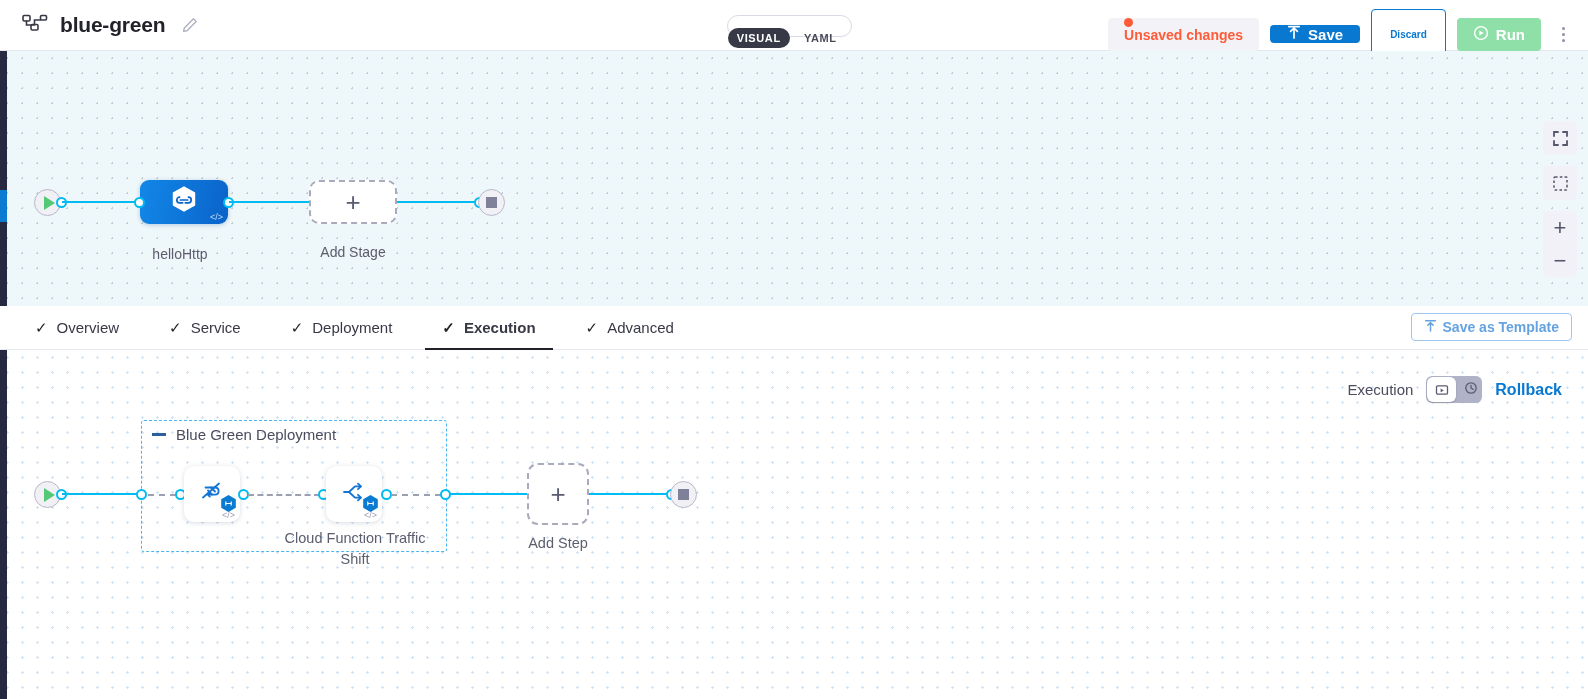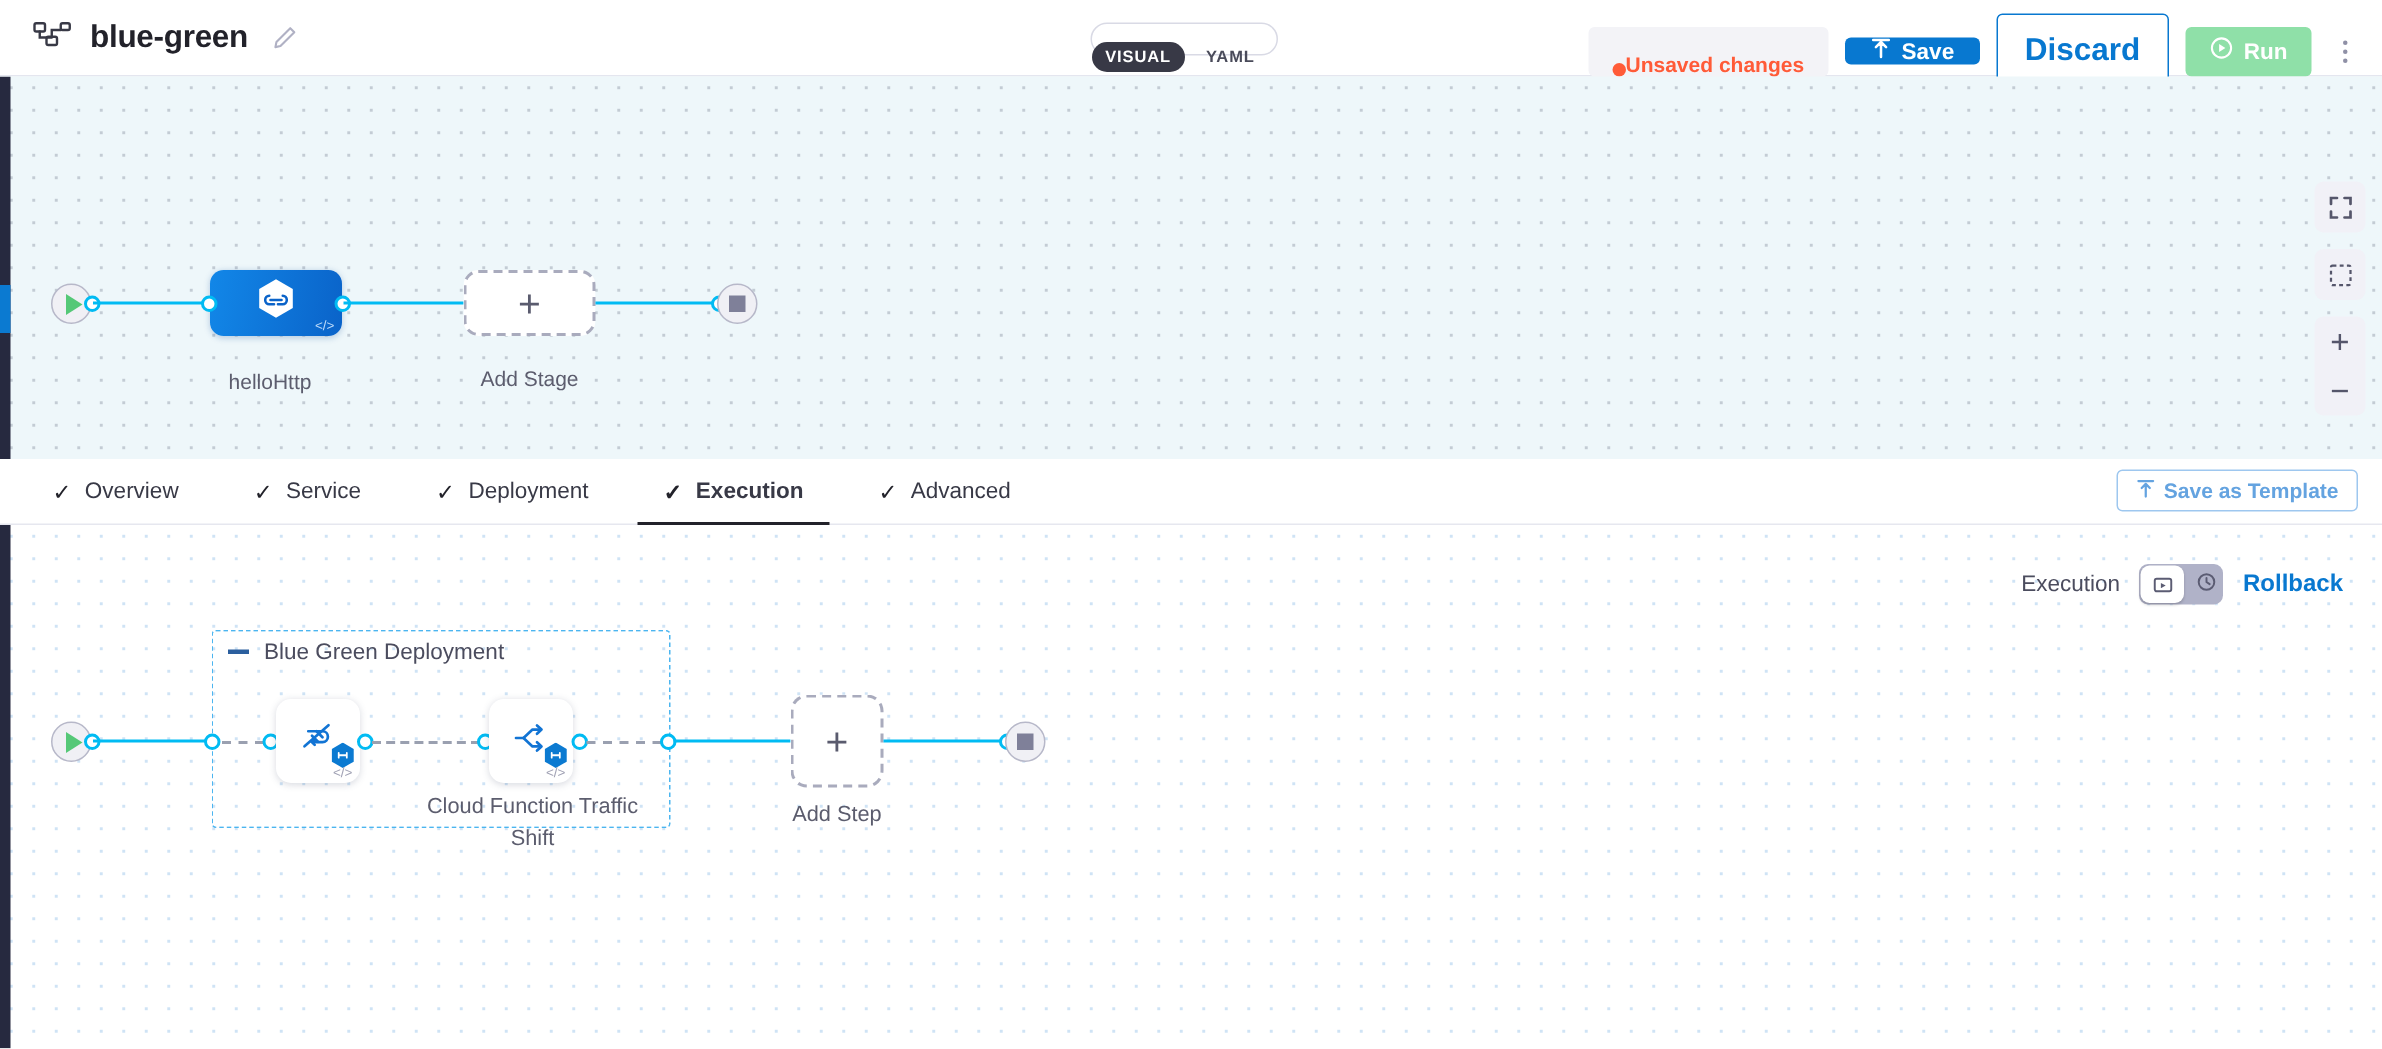--- a/index.html
+++ b/index.html
@@ -40,33 +40,33 @@
   }
   .seg.active { background: #383946; color: #ffffff; border-radius: 11px; }
   .seg.inactive { color: #4a4b5a; }
 
   .hdr-right {
     position: absolute; right: 14px; top: 9px;
     display: flex; align-items: center; gap: 11px;
   }
   .unsaved {
     height: 33px; background: #f3f3f7; border-radius: 4px;
-    display: flex; align-items: flex-end; gap: 0;
-    padding: 0 16px; font-size: 14px; font-weight: bold; color: #ff5b38;
+    display: flex; align-items: flex-start; gap: 0;
+    padding: 0 16px; font-size: 14px; font-weight: bold; color: #ff5b38; flex-direction: column;
   }
   .dot-orange { width: 9px; height: 9px; border-radius: 50%; background: #ff5b38; }
   .btn-save {
     height: 18px; background: #0878d0; color: #fff; border: none; border-radius: 4px;
     display: flex; align-items: center; gap: 7px; padding: 0 17px;
     font-size: 15px; font-weight: bold; cursor: pointer; font-family: inherit;
   }
   .btn-discard {
     height: 50px; background: #fff; color: #0878d0;
     border: 1px solid #0878d0; border-radius: 4px; padding: 0 18px;
-    font-size: 21px; font-weight: bold; cursor: pointer; font-family: inherit;
+    font-size: 10px; font-weight: bold; cursor: pointer; font-family: inherit;
   }
   .btn-run {
     height: 33px; background: #8fe0a8; color: #ffffff; border: none; border-radius: 4px;
     display: flex; align-items: center; gap: 7px; padding: 0 16px;
     font-size: 15px; font-weight: bold; cursor: pointer; font-family: inherit;
   }
   .kebab {
     width: 22px; height: 33px; display: flex; flex-direction: column;
     align-items: center; justify-content: center; gap: 3px; cursor: pointer;
   }

